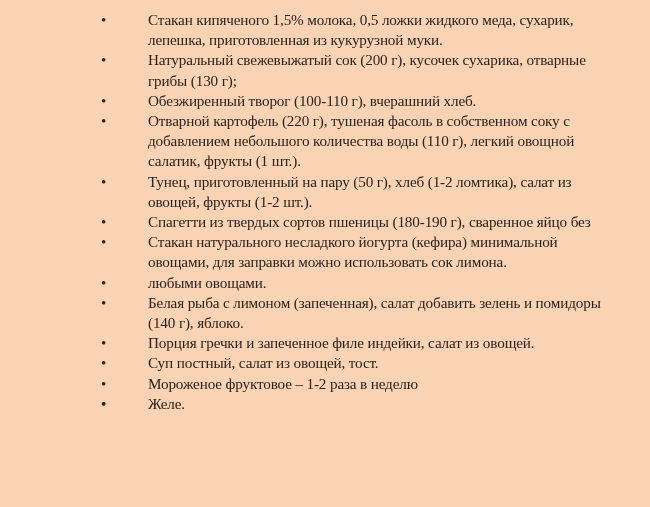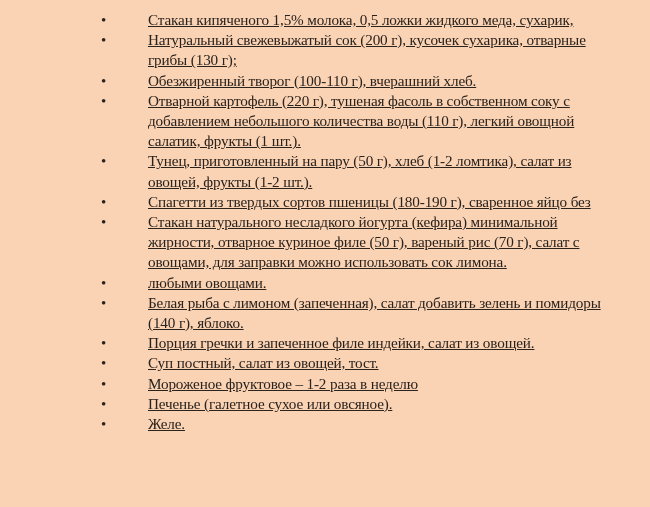--- a/index.html
+++ b/index.html
@@ -23,29 +23,30 @@
     line-height: 20.2px;
     margin: 0;
     letter-spacing: -0.15px;
   }
   .bullet {
     position: absolute;
     left: 101px;
     top: 0;
     font-size: 15px;
   }
-  .item .line { display: block; white-space: nowrap; text-decoration: underline; }
+  .item .line { display: block; white-space: nowrap; }
 </style>
 </head>
 <body>
 
 <ul class="list">
   <li class="item">
     <span class="bullet">•</span>
     <span class="line">Стакан кипяченого 1,5% молока, 0,5 ложки жидкого меда, сухарик,</span>
+    <span class="line">лепешка, приготовленная из кукурузной муки.</span>
   </li>
   <li class="item">
     <span class="bullet">•</span>
     <span class="line">Натуральный свежевыжатый сок (200 г), кусочек сухарика, отварные</span>
     <span class="line">грибы (130 г);</span>
   </li>
   <li class="item">
     <span class="bullet">•</span>
     <span class="line">Обезжиренный творог (100-110 г), вчерашний хлеб.</span>
   </li>
@@ -60,21 +61,20 @@
     <span class="line">Тунец, приготовленный на пару (50 г), хлеб (1-2 ломтика), салат из</span>
     <span class="line">овощей, фрукты (1-2 шт.).</span>
   </li>
   <li class="item">
     <span class="bullet">•</span>
     <span class="line">Спагетти из твердых сортов пшеницы (180-190 г), сваренное яйцо без</span>
   </li>
   <li class="item">
     <span class="bullet">•</span>
     <span class="line">Стакан натурального несладкого йогурта (кефира) минимальной</span>
-    <span class="line">жирности, отварное куриное филе (50 г), вареный рис (70 г), салат с</span>
     <span class="line">овощами, для заправки можно использовать сок лимона.</span>
   </li>
   <li class="item">
     <span class="bullet">•</span>
     <span class="line">любыми овощами.</span>
   </li>
   <li class="item">
     <span class="bullet">•</span>
     <span class="line">Белая рыба с лимоном (запеченная), салат добавить зелень и помидоры</span>
     <span class="line">(140 г), яблоко.</span>
@@ -86,19 +86,18 @@
   <li class="item">
     <span class="bullet">•</span>
     <span class="line">Суп постный, салат из овощей, тост.</span>
   </li>
   <li class="item">
     <span class="bullet">•</span>
     <span class="line">Мороженое фруктовое – 1-2 раза в неделю</span>
   </li>
   <li class="item">
     <span class="bullet">•</span>
-    <span class="line">Печенье (галетное сухое или овсяное).</span>
   </li>
   <li class="item">
     <span class="bullet">•</span>
     <span class="line">Желе.</span>
   </li>
 </ul>
 
 </body></html>

